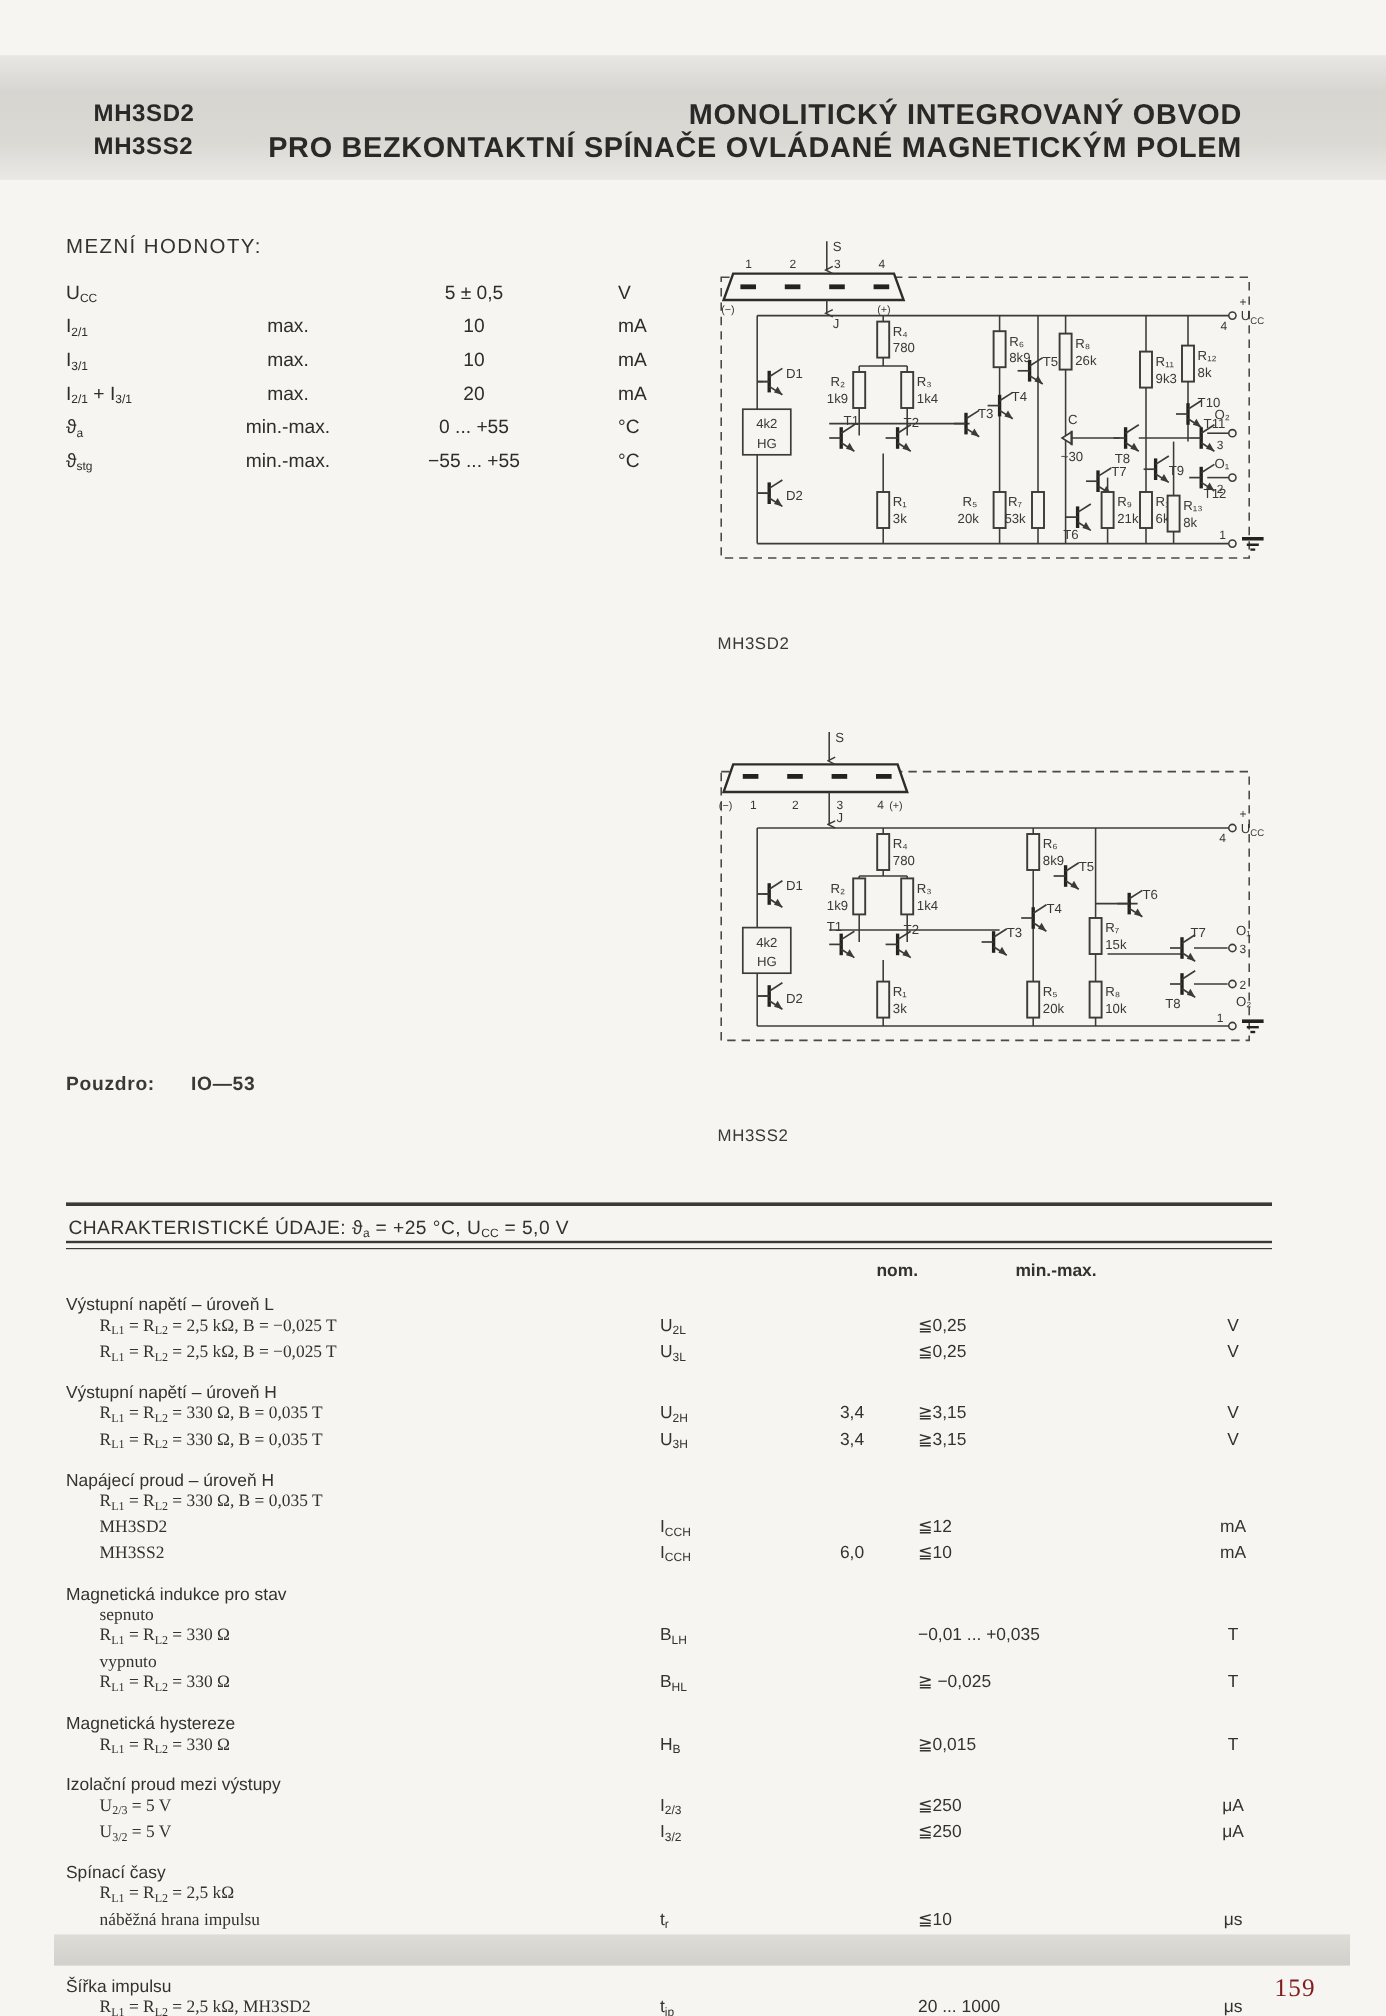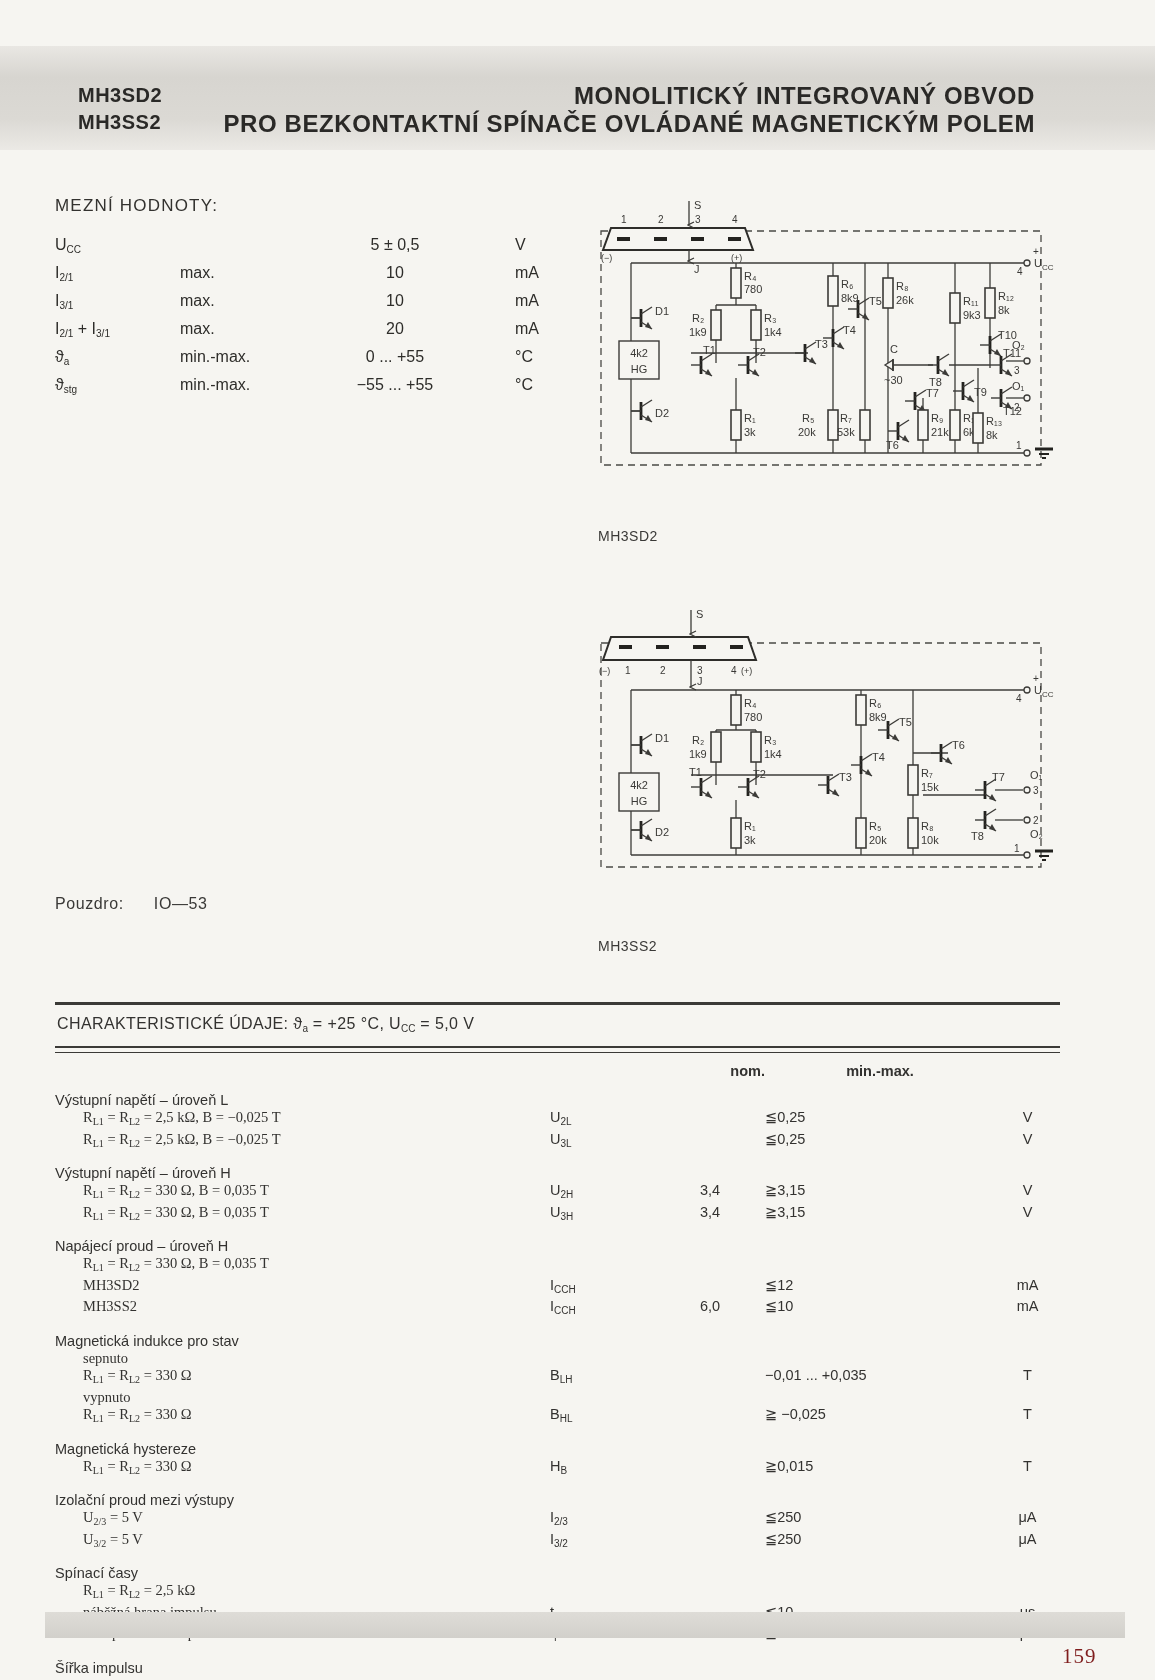--- a/index.html
+++ b/index.html
@@ -17,35 +17,35 @@
   .band-bottom{
     top:1612px;left:45px;right:30px;height:26px;
     background:linear-gradient(180deg,#dedcd7,#d2d0cb);
   }
   .hdr-parts{position:absolute;left:78px;top:82px;font-size:20px;font-weight:bold;line-height:27px;letter-spacing:.5px;color:#2a2927;}
   .hdr-title{position:absolute;right:120px;top:82px;text-align:right;font-size:24px;font-weight:bold;line-height:28px;letter-spacing:.6px;color:#2a2927;}
 
   .limits{position:absolute;left:55px;top:196px;width:540px;}
   .limits h2{font-size:17px;font-weight:normal;letter-spacing:1.2px;margin:0 0 20px 0;color:#33322f;}
   .lrow{display:grid;grid-template-columns:125px 120px 190px 80px;height:28px;font-size:16px;align-items:baseline;}
-  .lrow .cond{text-align:left;}
+  .lrow .cond{text-align:center;}
   .lrow .val{text-align:center;}
   .lrow .unit{padding-left:25px;}
   sub{font-size:10px;vertical-align:-3px;letter-spacing:0;}
 
   .caption{position:absolute;font-size:14px;letter-spacing:.5px;color:#3a3937;}
-  .pouzdro{position:absolute;left:55px;top:895px;font-size:16px;letter-spacing:.6px;color:#3a3937;}
+  .pouzdro{position:absolute;left:55px;top:895px;font-size:16px;letter-spacing:.6px;color:#3a3937;font-weight:bold;}
   .pouzdro span{margin-right:30px;}
 
   svg text{font-family:"Liberation Sans",sans-serif;fill:#3a3936;}
   .sch{position:absolute;}
 
   .chars{position:absolute;left:55px;top:1002px;width:1005px;}
   .rule-top{border-top:3px solid #3b3a37;height:0;}
-  .chars-head{font-size:16px;letter-spacing:.4px;padding:10px 0 12px 2px;color:#333230;}
+  .chars-head{font-size:16px;letter-spacing:.4px;padding:10px 0 0 2px;color:#333230;}
   .rule-mid{height:4px;border-top:2px solid #3b3a37;border-bottom:1px solid #3b3a37;}
   .colhead{display:grid;grid-template-columns:470px 130px 110px 230px 65px;font-size:14.5px;font-weight:bold;padding-top:10px;color:#333230;}
   .colhead .nomh{text-align:right;}
   .colhead .mmh{text-align:center;}
   .cg{font-size:14.5px;margin-top:12px;line-height:18px;color:#333230;}
   .crow{display:grid;grid-template-columns:470px 130px 110px 230px 65px;font-size:14.5px;line-height:17.5px;color:#333230;}
   .ccell.cond{padding-left:28px;font-family:Liberation Serif, serif;}
   .ccell.sym{padding-left:25px;}
   .ccell.nom{text-align:center;}
   .ccell.mm{text-align:left;}

